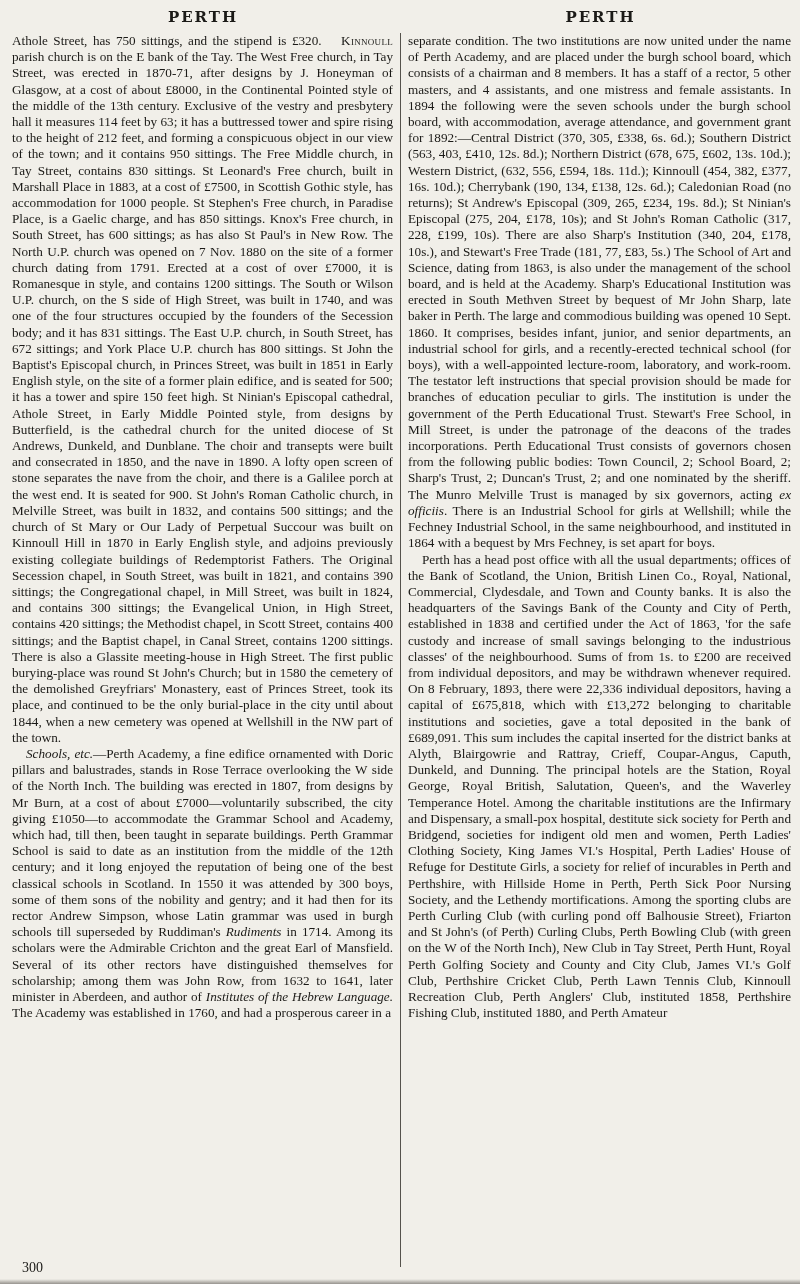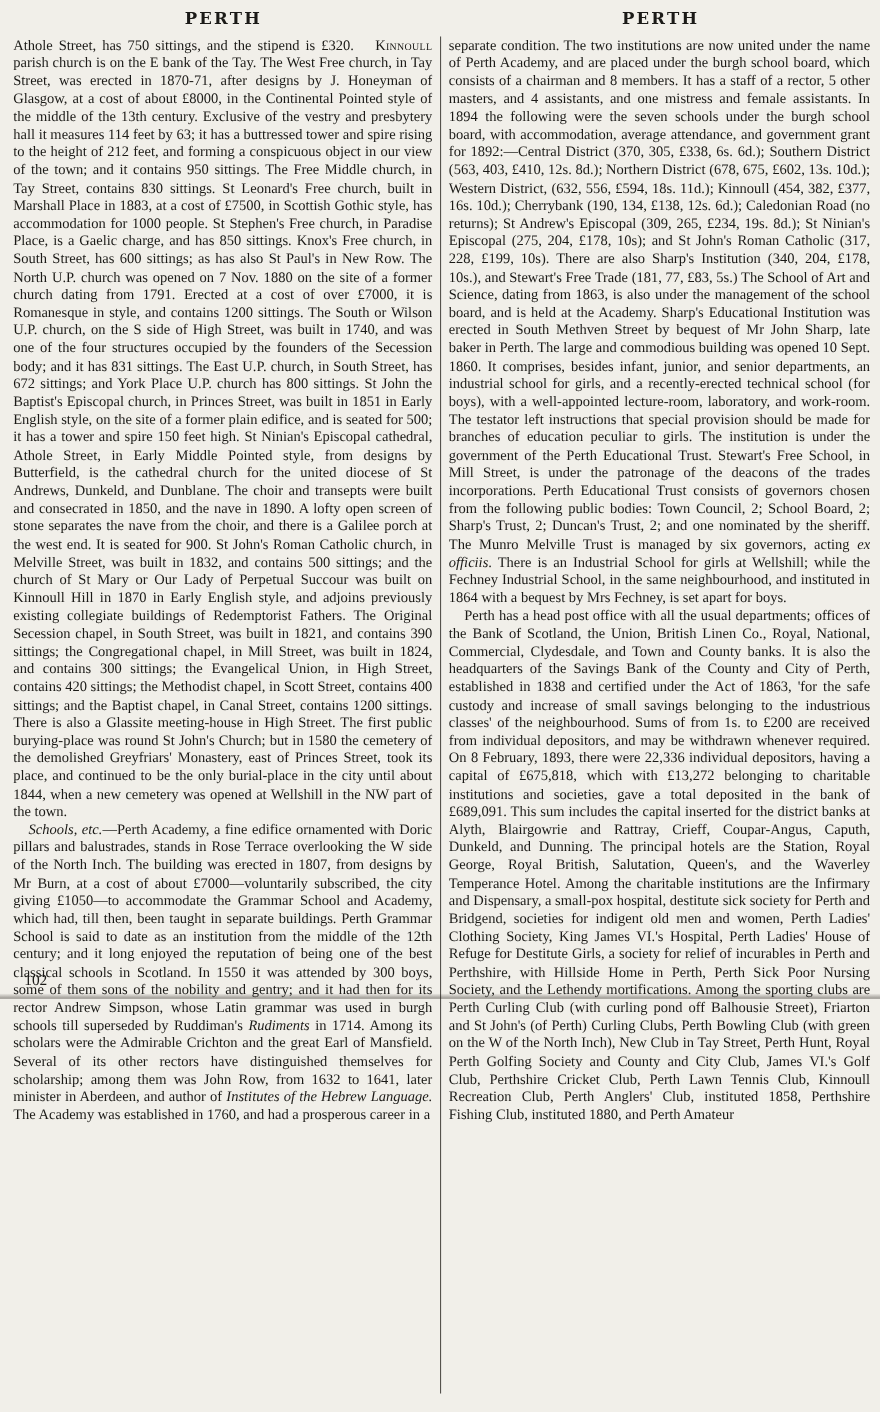--- a/index.html
+++ b/index.html
@@ -7,21 +7,21 @@
     width: 800px;
     height: 1284px;
     overflow: hidden;
     background: #f1efe9;
     color: #1b1a17;
     font-family: "Liberation Serif", serif;
   }
   .page {
     position: relative;
     width: 800px;
-    height: 908px;
+    height: 1284px;
     box-sizing: border-box;
     padding: 8px 8px 0 12px;
   }
   .headers { display: flex; }
   .head {
     text-align: center;
     font-weight: bold;
     font-size: 15px;
     letter-spacing: 2px;
     font-family: "DejaVu Serif", serif;
@@ -83,17 +83,17 @@
         <p class="para"><span>Athole Street, has 750 sittings, and the stipend is £320. </span><span class="sc">Kinnoull</span><span> parish church is on the E bank of the Tay. The West Free church, in Tay Street, was erected in 1870-71, after designs by J. Honeyman of Glasgow, at a cost of about £8000, in the Continental Pointed style of the middle of the 13th century. Exclusive of the vestry and presbytery hall it measures 114 feet by 63; it has a buttressed tower and spire rising to the height of 212 feet, and forming a conspicuous object in our view of the town; and it contains 950 sittings. The Free Middle church, in Tay Street, contains 830 sittings. St Leonard's Free church, built in Marshall Place in 1883, at a cost of £7500, in Scottish Gothic style, has accommodation for 1000 people. St Stephen's Free church, in Paradise Place, is a Gaelic charge, and has 850 sittings. Knox's Free church, in South Street, has 600 sittings; as has also St Paul's in New Row. The North U.P. church was opened on 7 Nov. 1880 on the site of a former church dating from 1791. Erected at a cost of over £7000, it is Romanesque in style, and contains 1200 sittings. The South or Wilson U.P. church, on the S side of High Street, was built in 1740, and was one of the four structures occupied by the founders of the Secession body; and it has 831 sittings. The East U.P. church, in South Street, has 672 sittings; and York Place U.P. church has 800 sittings. St John the Baptist's Episcopal church, in Princes Street, was built in 1851 in Early English style, on the site of a former plain edifice, and is seated for 500; it has a tower and spire 150 feet high. St Ninian's Episcopal cathedral, Athole Street, in Early Middle Pointed style, from designs by Butterfield, is the cathedral church for the united diocese of St Andrews, Dunkeld, and Dunblane. The choir and transepts were built and consecrated in 1850, and the nave in 1890. A lofty open screen of stone separates the nave from the choir, and there is a Galilee porch at the west end. It is seated for 900. St John's Roman Catholic church, in Melville Street, was built in 1832, and contains 500 sittings; and the church of St Mary or Our Lady of Perpetual Succour was built on Kinnoull Hill in 1870 in Early English style, and adjoins previously existing collegiate buildings of Redemptorist Fathers. The Original Secession chapel, in South Street, was built in 1821, and contains 390 sittings; the Congregational chapel, in Mill Street, was built in 1824, and contains 300 sittings; the Evangelical Union, in High Street, contains 420 sittings; the Methodist chapel, in Scott Street, contains 400 sittings; and the Baptist chapel, in Canal Street, contains 1200 sittings. There is also a Glassite meeting-house in High Street. The first public burying-place was round St John's Church; but in 1580 the cemetery of the demolished Greyfriars' Monastery, east of Princes Street, took its place, and continued to be the only burial-place in the city until about 1844, when a new cemetery was opened at Wellshill in the NW part of the town.</span></p>
         <p class="para indent"><span class="i">Schools, etc.</span><span>—Perth Academy, a fine edifice ornamented with Doric pillars and balustrades, stands in Rose Terrace overlooking the W side of the North Inch. The building was erected in 1807, from designs by Mr Burn, at a cost of about £7000—voluntarily subscribed, the city giving £1050—to accommodate the Grammar School and Academy, which had, till then, been taught in separate buildings. Perth Grammar School is said to date as an institution from the middle of the 12th century; and it long enjoyed the reputation of being one of the best classical schools in Scotland. In 1550 it was attended by 300 boys, some of them sons of the nobility and gentry; and it had then for its rector Andrew Simpson, whose Latin grammar was used in burgh schools till superseded by Ruddiman's </span><span class="i">Rudiments</span><span> in 1714. Among its scholars were the Admirable Crichton and the great Earl of Mansfield. Several of its other rectors have distinguished themselves for scholarship; among them was John Row, from 1632 to 1641, later minister in Aberdeen, and author of </span><span class="i">Institutes of the Hebrew Language.</span><span> The Academy was established in 1760, and had a prosperous career in a</span></p>
       </div>
     <div class="divider"></div>
     <div class="col col-right">
         <p class="para"><span>separate condition. The two institutions are now united under the name of Perth Academy, and are placed under the burgh school board, which consists of a chairman and 8 members. It has a staff of a rector, 5 other masters, and 4 assistants, and one mistress and female assistants. In 1894 the following were the seven schools under the burgh school board, with accommodation, average attendance, and government grant for 1892:—Central District (370, 305, £338, 6s. 6d.); Southern District (563, 403, £410, 12s. 8d.); Northern District (678, 675, £602, 13s. 10d.); Western District, (632, 556, £594, 18s. 11d.); Kinnoull (454, 382, £377, 16s. 10d.); Cherrybank (190, 134, £138, 12s. 6d.); Caledonian Road (no returns); St Andrew's Episcopal (309, 265, £234, 19s. 8d.); St Ninian's Episcopal (275, 204, £178, 10s); and St John's Roman Catholic (317, 228, £199, 10s). There are also Sharp's Institution (340, 204, £178, 10s.), and Stewart's Free Trade (181, 77, £83, 5s.) The School of Art and Science, dating from 1863, is also under the management of the school board, and is held at the Academy. Sharp's Educational Institution was erected in South Methven Street by bequest of Mr John Sharp, late baker in Perth. The large and commodious building was opened 10 Sept. 1860. It comprises, besides infant, junior, and senior departments, an industrial school for girls, and a recently-erected technical school (for boys), with a well-appointed lecture-room, laboratory, and work-room. The testator left instructions that special provision should be made for branches of education peculiar to girls. The institution is under the government of the Perth Educational Trust. Stewart's Free School, in Mill Street, is under the patronage of the deacons of the trades incorporations. Perth Educational Trust consists of governors chosen from the following public bodies: Town Council, 2; School Board, 2; Sharp's Trust, 2; Duncan's Trust, 2; and one nominated by the sheriff. The Munro Melville Trust is managed by six governors, acting </span><span class="i">ex officiis</span><span>. There is an Industrial School for girls at Wellshill; while the Fechney Industrial School, in the same neighbourhood, and instituted in 1864 with a bequest by Mrs Fechney, is set apart for boys.</span></p>
         <p class="para indent"><span>Perth has a head post office with all the usual departments; offices of the Bank of Scotland, the Union, British Linen Co., Royal, National, Commercial, Clydesdale, and Town and County banks. It is also the headquarters of the Savings Bank of the County and City of Perth, established in 1838 and certified under the Act of 1863, 'for the safe custody and increase of small savings belonging to the industrious classes' of the neighbourhood. Sums of from 1s. to £200 are received from individual depositors, and may be withdrawn whenever required. On 8 February, 1893, there were 22,336 individual depositors, having a capital of £675,818, which with £13,272 belonging to charitable institutions and societies, gave a total deposited in the bank of £689,091. This sum includes the capital inserted for the district banks at Alyth, Blairgowrie and Rattray, Crieff, Coupar-Angus, Caputh, Dunkeld, and Dunning. The principal hotels are the Station, Royal George, Royal British, Salutation, Queen's, and the Waverley Temperance Hotel. Among the charitable institutions are the Infirmary and Dispensary, a small-pox hospital, destitute sick society for Perth and Bridgend, societies for indigent old men and women, Perth Ladies' Clothing Society, King James VI.'s Hospital, Perth Ladies' House of Refuge for Destitute Girls, a society for relief of incurables in Perth and Perthshire, with Hillside Home in Perth, Perth Sick Poor Nursing Society, and the Lethendy mortifications. Among the sporting clubs are Perth Curling Club (with curling pond off Balhousie Street), Friarton and St John's (of Perth) Curling Clubs, Perth Bowling Club (with green on the W of the North Inch), New Club in Tay Street, Perth Hunt, Royal Perth Golfing Society and County and City Club, James VI.'s Golf Club, Perthshire Cricket Club, Perth Lawn Tennis Club, Kinnoull Recreation Club, Perth Anglers' Club, instituted 1858, Perthshire Fishing Club, instituted 1880, and Perth Amateur</span></p>
       </div>
   </div>
 
-  <div class="footer">102</div>
+  <div class="footer">300</div>
 
   <div class="scan-edge"></div>
 
 </div>
 
 </body></html>

